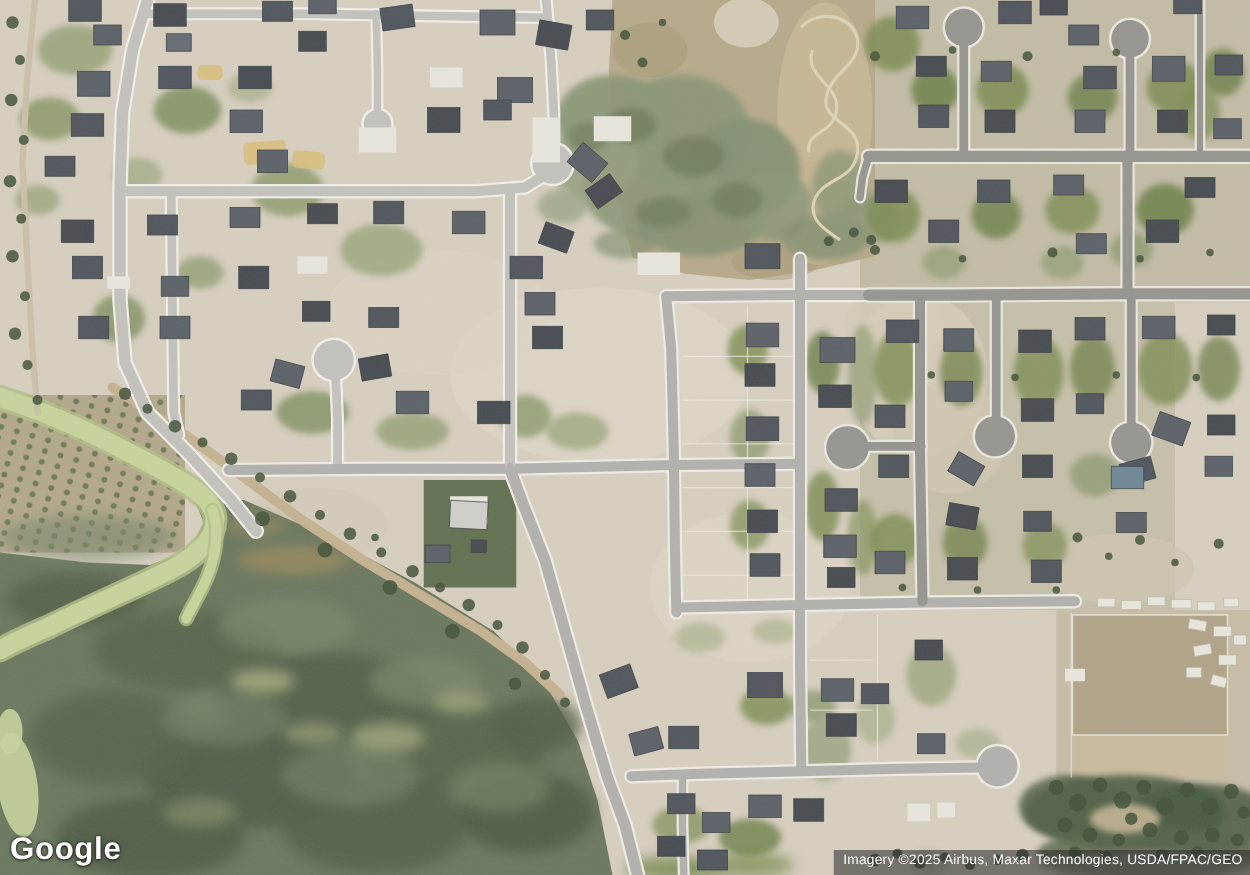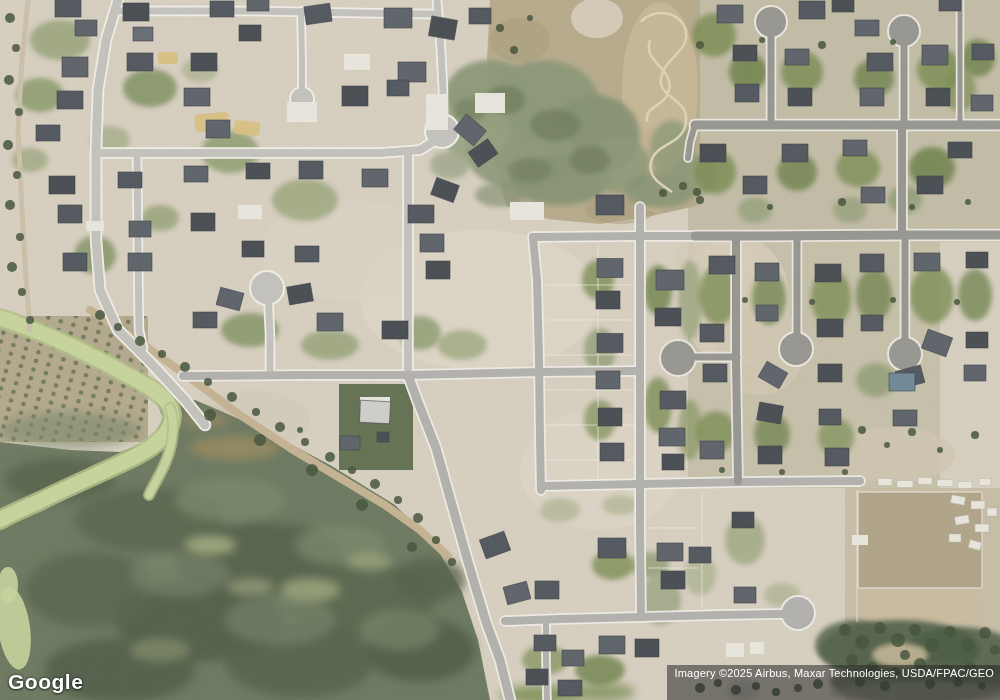--- a/index.html
+++ b/index.html
@@ -1,24 +1,24 @@
 <!DOCTYPE html>
 <html><head>
 <meta charset="utf-8">
 <style>
   html,body{margin:0;padding:0;background:#222;}
   .stage{position:relative;width:1000px;height:700px;overflow:hidden;font-family:"Liberation Sans",sans-serif;}
   .stage svg{position:absolute;left:0;top:0;display:block;}
   .google-logo{
-    position:absolute;left:8px;bottom:6px;color:#fff;font-size:21px;font-weight:bold;letter-spacing:.5px;
+    position:absolute;left:8px;bottom:6px;color:#fff;font-size:25px;font-weight:bold;letter-spacing:.5px;
     text-shadow:0 0 3px rgba(0,0,0,.65),0 1px 2px rgba(0,0,0,.55);user-select:none;cursor:pointer;
   }
   .attribution{
     position:absolute;right:0;bottom:0;background:rgba(40,40,40,.55);color:#fff;
-    font-size:11px;line-height:15px;padding:1px 6px 19px 8px;letter-spacing:.2px;text-align:right;
+    font-size:11px;line-height:15px;padding:1px 6px 4px 8px;letter-spacing:.2px;text-align:right;
   }
 </style>
 </head>
 <body>
 
 <div class="stage">
   <svg width="1000" height="700" viewBox="0 0 1000 700" xmlns="http://www.w3.org/2000/svg">
     <defs>
       <filter id="bl" x="-50%" y="-50%" width="200%" height="200%">
           <feGaussianBlur stdDeviation="2.5"></feGaussianBlur>

